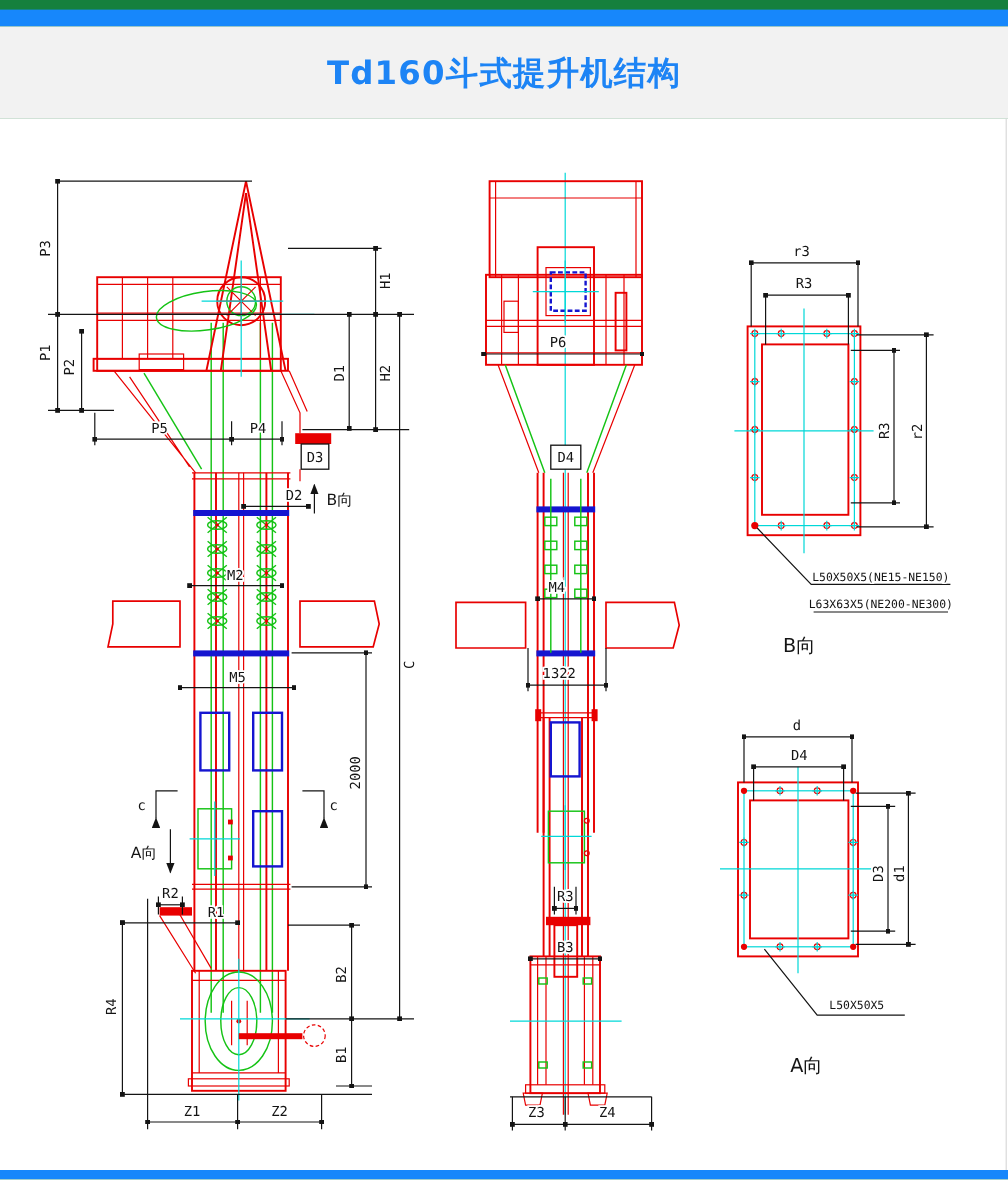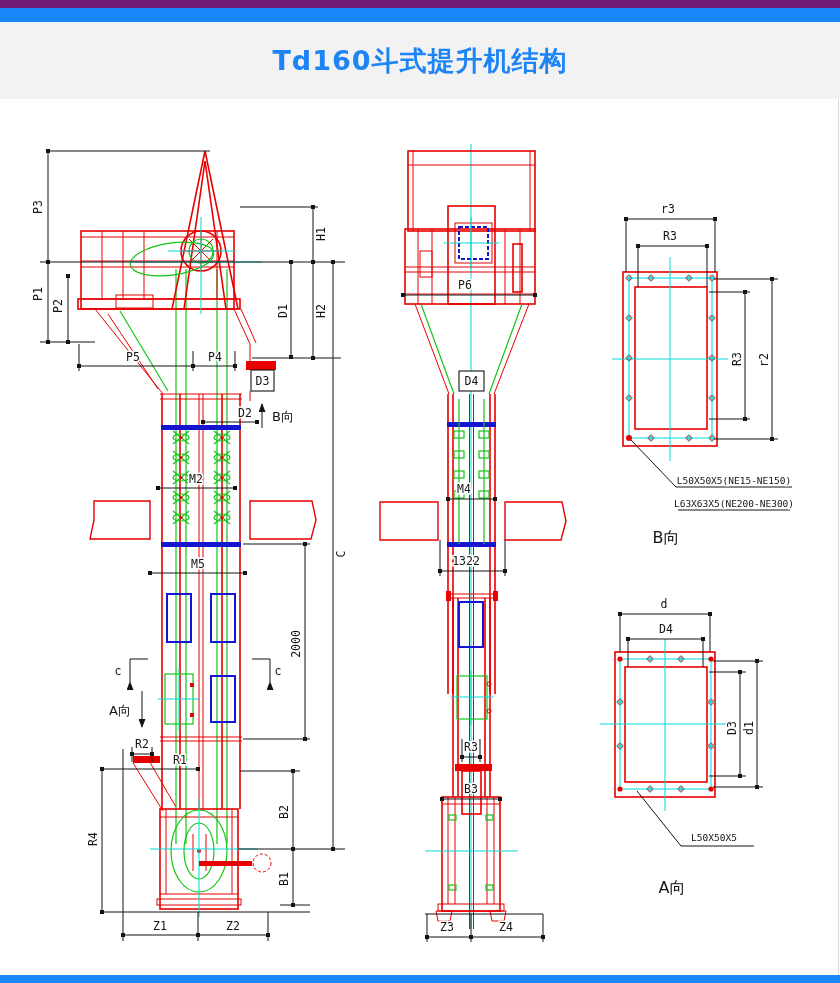--- a/index.html
+++ b/index.html
@@ -1,16 +1,16 @@
 <!DOCTYPE html>
 <html><head>
 <meta charset="utf-8">
 <style>
   html,body{margin:0;padding:0;background:#ffffff;}
-  #page{position:relative;width:840px;height:983px;background:#701a75;overflow:hidden;
+  #page{position:relative;width:840px;height:983px;background:#15803d;overflow:hidden;
         font-family:"Liberation Sans",sans-serif;}
   #topbar{position:absolute;left:0;top:8px;width:840px;height:14px;background:#1787fb;}
   #titleband{position:absolute;left:0;top:22px;width:840px;height:77px;background:#f2f2f2;
              display:flex;align-items:center;justify-content:center;}
   #titleband h1{margin:0;font-size:27px;font-weight:600;color:#1d84f5;letter-spacing:1px;
                 font-family:"DejaVu Sans",sans-serif;}
   #canvas{position:absolute;left:0;top:99px;width:840px;height:876px;background:#ffffff;}
   #rightedge{position:absolute;right:1px;top:99px;width:1px;height:876px;background:#d9d9d9;}
   #botbar{position:absolute;left:0;top:975px;width:840px;height:8px;background:#1787fb;}
   

